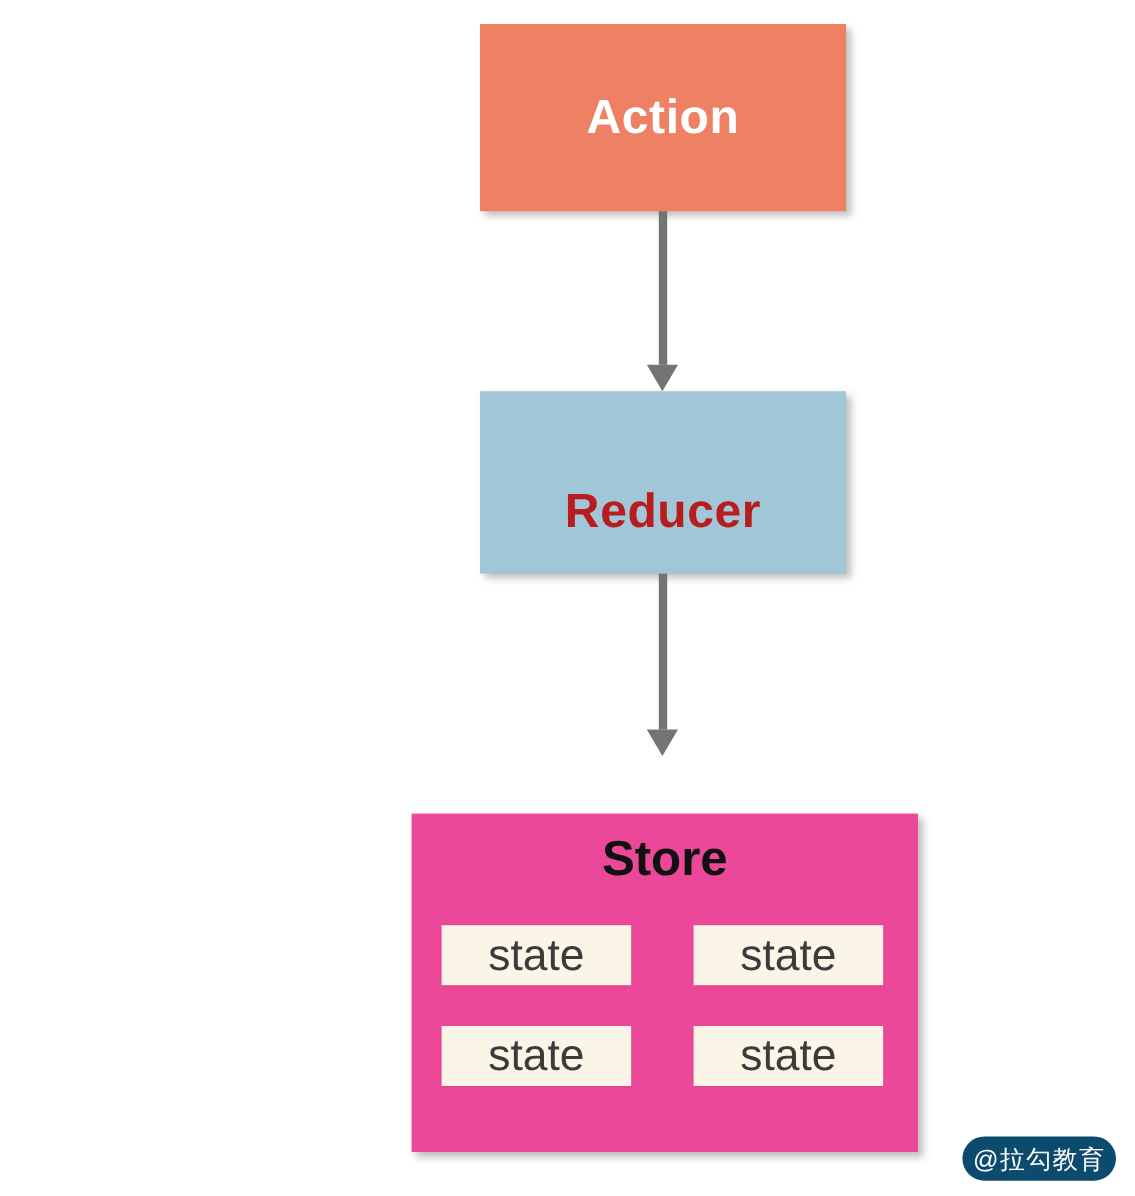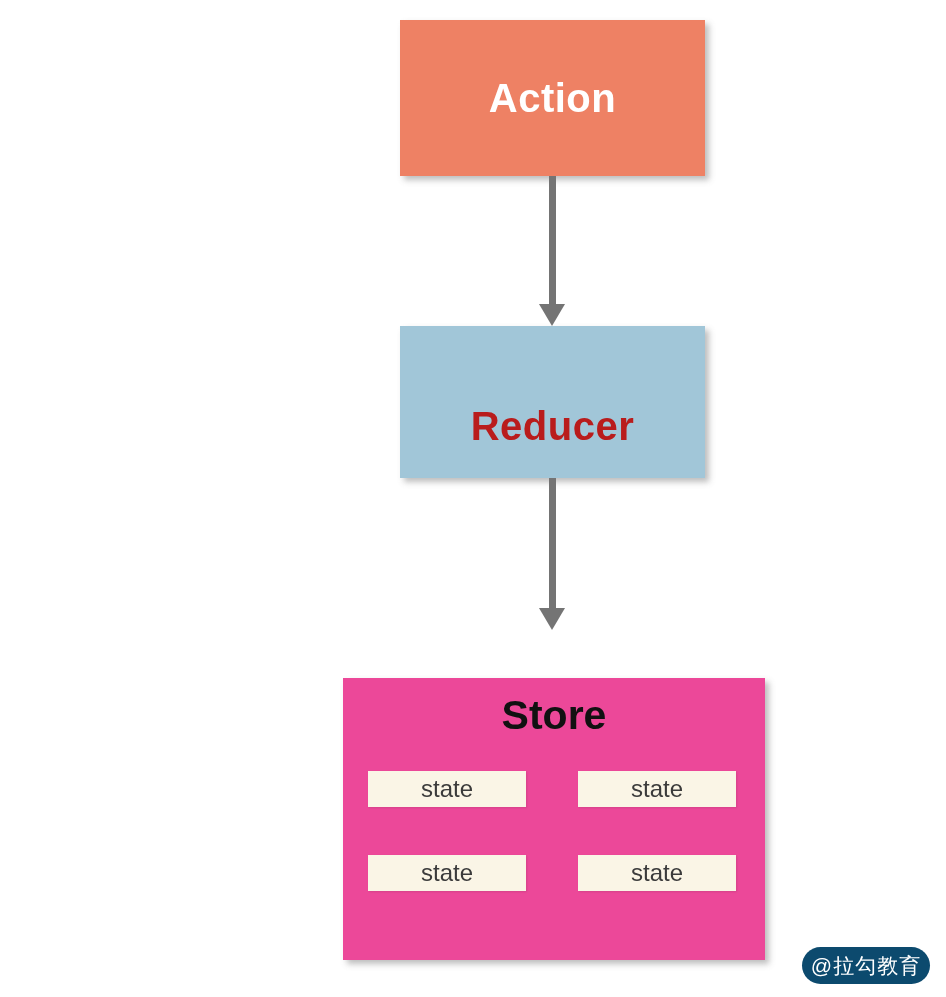--- a/index.html
+++ b/index.html
@@ -52,26 +52,26 @@
   .store-title {
     text-align: center;
     margin-top: 14px;
     font-size: 41px;
     font-weight: bold;
     color: #111111;
   }
 
   .state-box {
     position: absolute;
-    width: 158px; height: 36px;
+    width: 158px; height: 50px;
     background: #FAF5E6;
     display: flex;
     align-items: center;
     justify-content: center;
-    font-size: 24px;
+    font-size: 37px;
     font-weight: 500;
     color: #3B3B3B;
     box-shadow: 1px 1px 2px rgba(0,0,0,0.10);
   }
   .state-1 { left: 25px;  top: 93px;  }
   .state-2 { left: 235px; top: 93px;  }
   .state-3 { left: 25px;  top: 177px; }
   .state-4 { left: 235px; top: 177px; }
 
   

